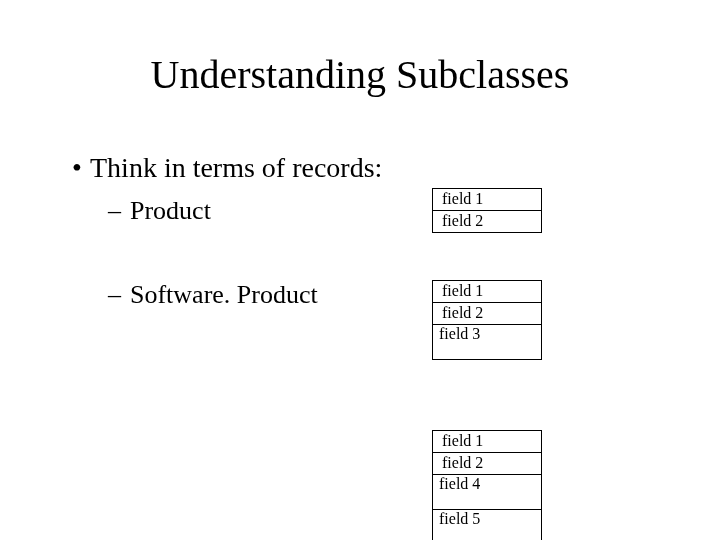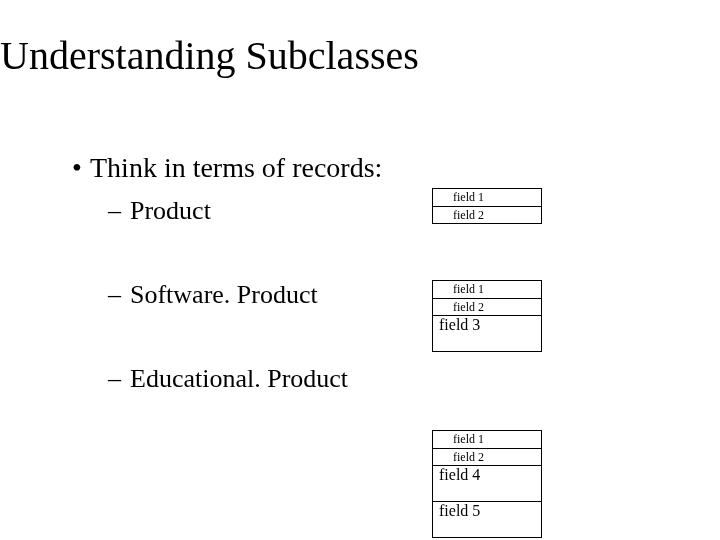--- a/index.html
+++ b/index.html
@@ -11,23 +11,24 @@
     font-family: "Times New Roman", Times, serif;
     color: #000;
   }
   .slide {
     position: relative;
     width: 720px;
     height: 540px;
   }
   .title {
     position: absolute;
-    top: 32px;
+    top: 51px;
     left: 0;
     width: 720px;
+    text-align: center;
     font-size: 40px;
     font-weight: normal;
   }
   .bullet-main {
     position: absolute;
     left: 72px;
     top: 152px;
     font-size: 28px;
   }
   .bullet-main .dot {
@@ -46,23 +47,23 @@
   #sub1 { top: 196px; }
   #sub2 { top: 280px; }
   #sub3 { top: 364px; }
 
   .records {
     position: absolute;
     left: 432px;
   }
   .rec-row {
     border: 1px solid #000;
-    font-size: 12px;
+    font-size: 16px;
     line-height: 1.05;
-    padding: 2px 6px 2px 20px;
+    padding: 2px 6px 2px 9px;
     box-sizing: border-box;
     width: 110px;
     background: #fff;
   }
   .stack .rec-row + .rec-row {
     border-top: none;
   }
   .small-row {
     font-size: 16px;
     padding: 1px 6px 17px 6px;
@@ -82,23 +83,20 @@
   <div class="bullet-main">
     <span class="dot">•</span><span>Think in terms of records:</span>
   </div>
 
   <div class="sub" id="sub2">
     <span class="dash">–</span><span>Software. Product</span>
   </div>
   <div class="sub" id="sub1">
     <span class="dash">–</span><span>Product</span>
   </div>
-  <div class="sub" id="sub3">
-    <span class="dash">–</span><span>Educational. Product</span>
-  </div>
 
   <div class="records stack" id="rec-a">
     <div class="rec-row">field 1</div>
     <div class="rec-row">field 2</div>
   </div>
 
   <div class="records stack" id="rec-b">
     <div class="rec-row">field 1</div>
     <div class="rec-row">field 2</div>
     <div class="rec-row small-row">field 3</div>

